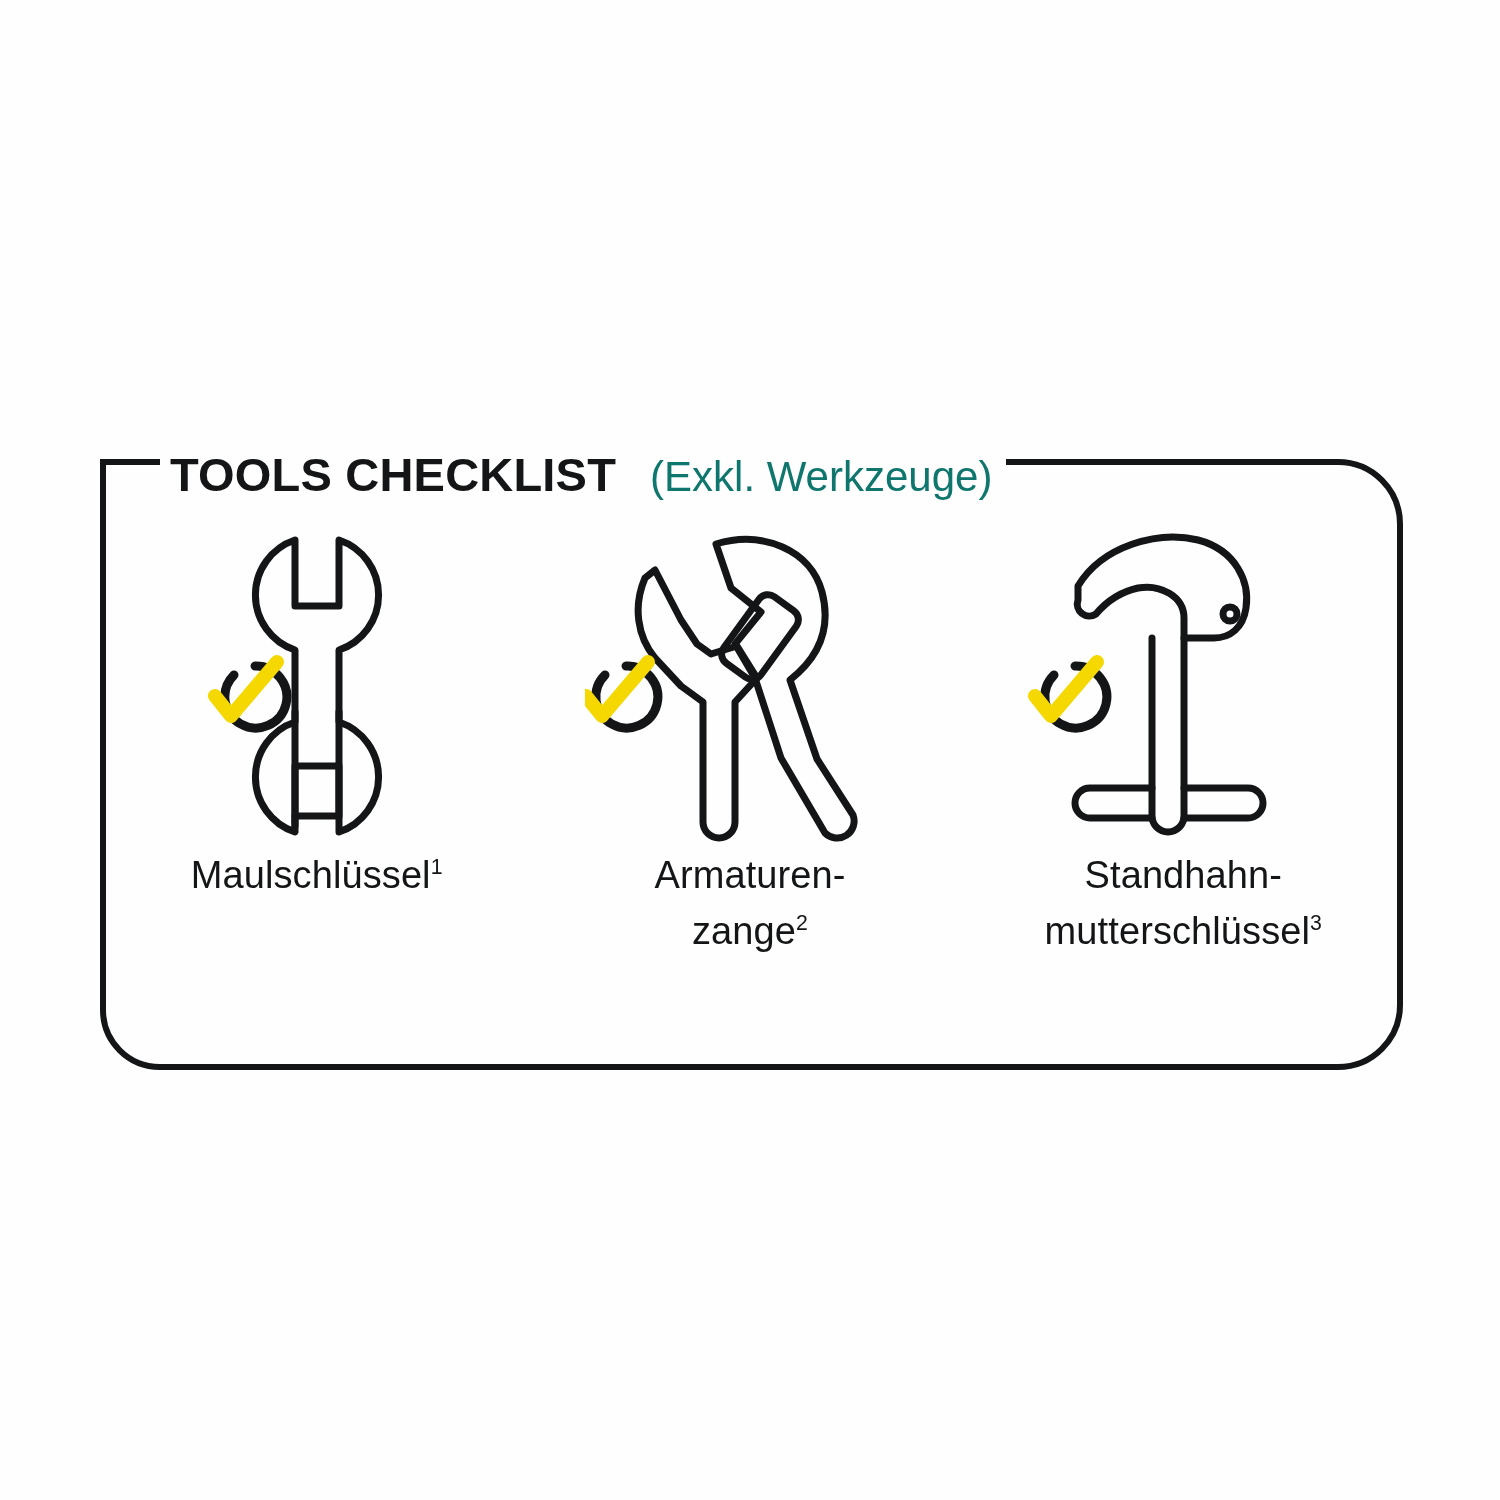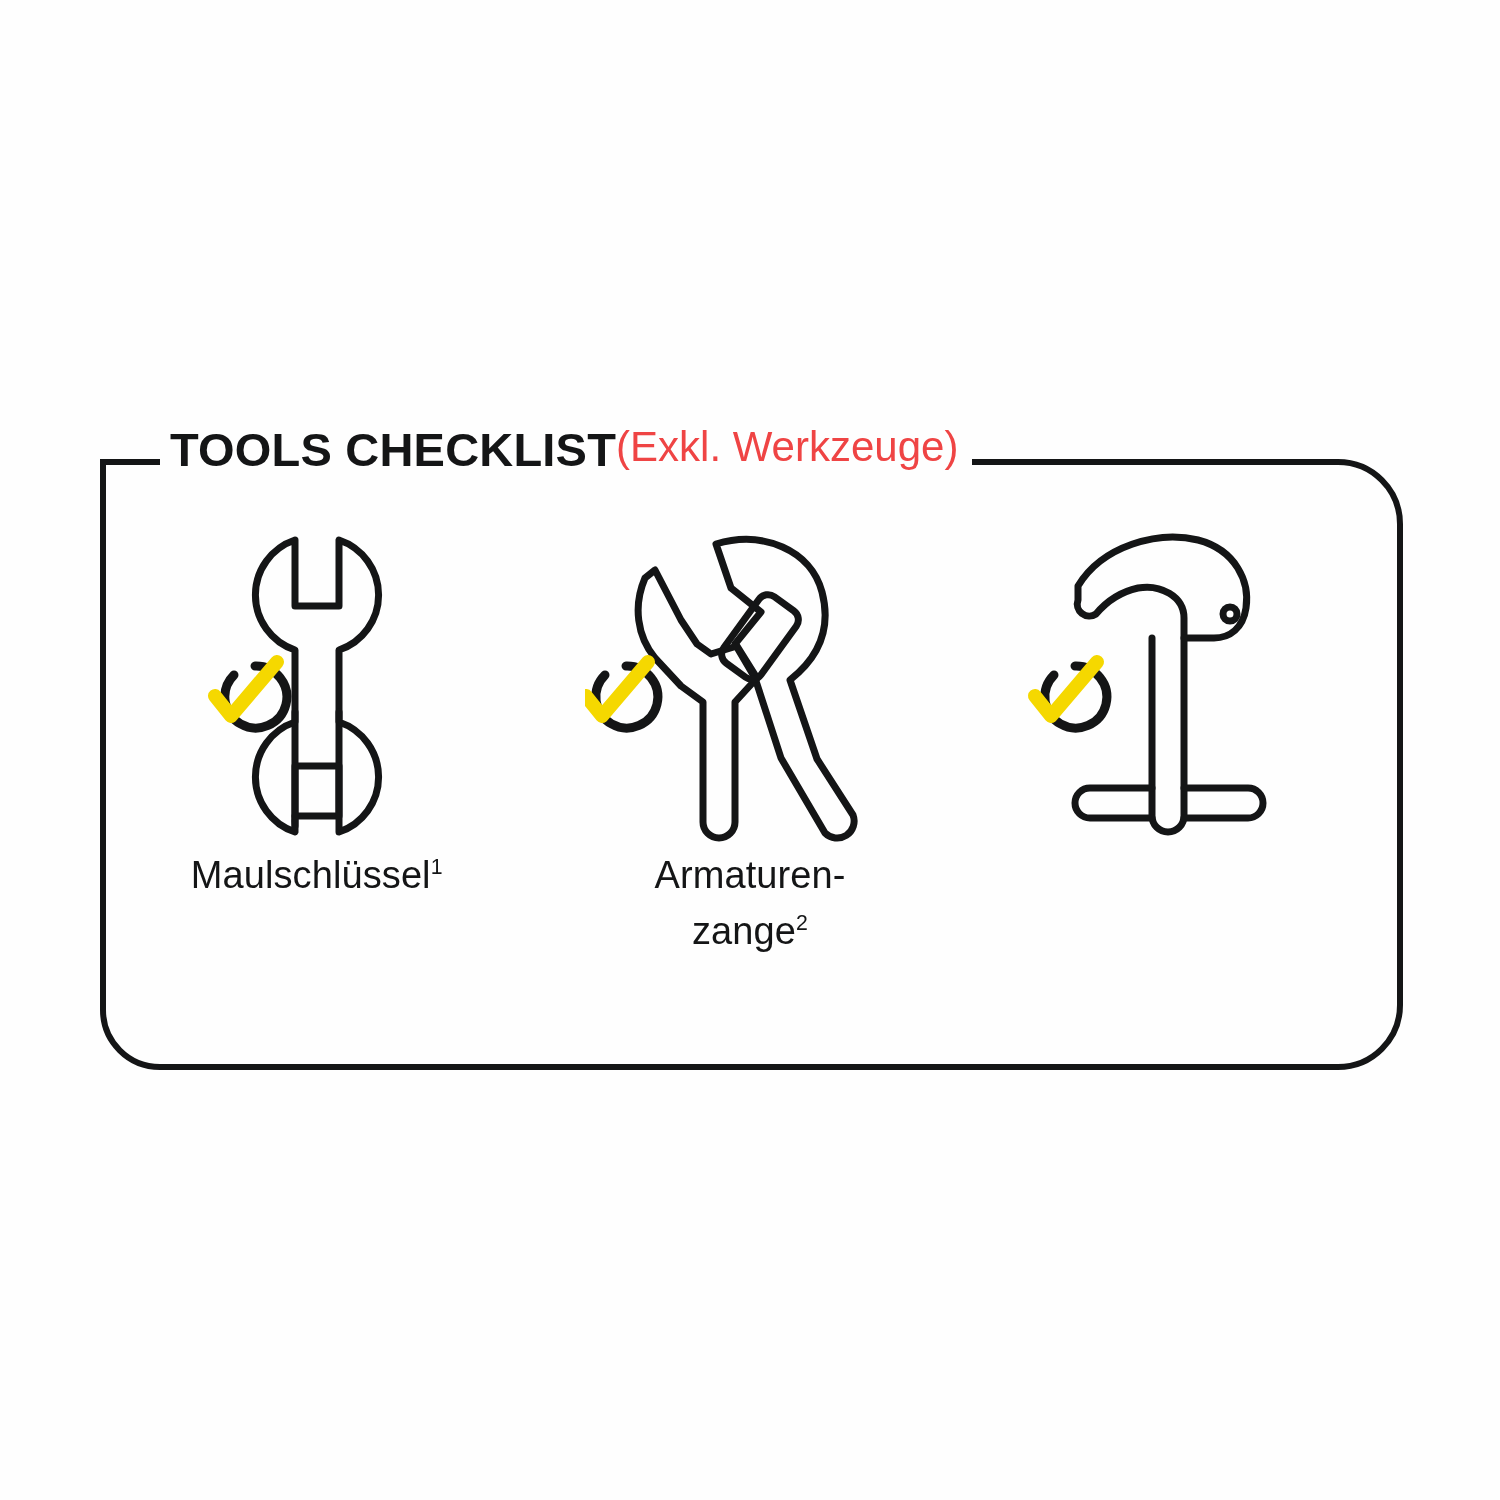--- a/index.html
+++ b/index.html
@@ -44,40 +44,40 @@
     overflow: visible;
   }
 
   
   .title-row {
     position: absolute;
     left: 60px;
     top: -36px;
     height: 72px;
     display: flex;
-    align-items: flex-start;
+    align-items: flex-end;
     white-space: nowrap;
     background: #fefefe;
     padding: 0 14px 0 10px;
   }
   .title-main {
     font-family: "Liberation Sans", sans-serif;
     font-weight: 700;
     font-size: 47px;
     letter-spacing: 0.2px;
     color: #141516;
     line-height: 1;
   }
   .title-sub {
     font-family: "Liberation Sans", sans-serif;
     font-weight: 400;
     font-size: 42px;
-    color: #ef4444;
+    color: #0f766e;
     line-height: 1;
-    margin-left: 0;
+    margin-left: 34px;
   }
 
   
   .tools {
     position: absolute;
     left: 0;
     top: 64px;
     width: 1300px;
     height: 520px;
     display: flex;
@@ -269,17 +269,21 @@
                        L 230 262
                        A 15 15 0 0 1 230 292
                        L 166 292"></path>
             </g>
           </svg>
           <svg class="tool-check-svg" width="330" height="320" viewBox="0 0 330 320" aria-hidden="true">
             <path d="M 36 149 A 31 31 0 1 0 57 140" fill="none" stroke="#141516" stroke-width="9" stroke-linecap="round"></path>
             <path d="M 17 170 L 33 190 L 79 136" fill="none" stroke="#f5d800" stroke-width="14" stroke-linecap="round" stroke-linejoin="round"></path>
           </svg>
         </div>
+        <div class="tool-label">
+          <span>Standhahn-</span>
+          <span class="l2"><span>mutterschlüssel</span><sup>3</sup></span>
+        </div>
       </div>
 
     </div>
   </div>
 </div>
 
 </body></html>

